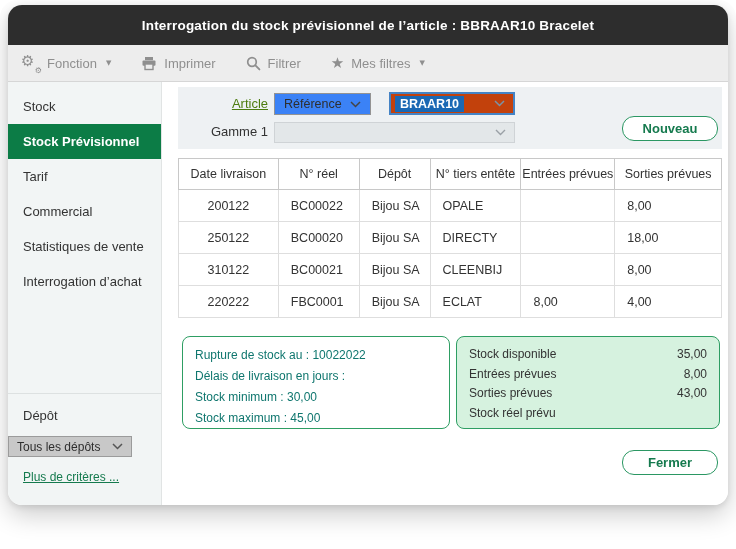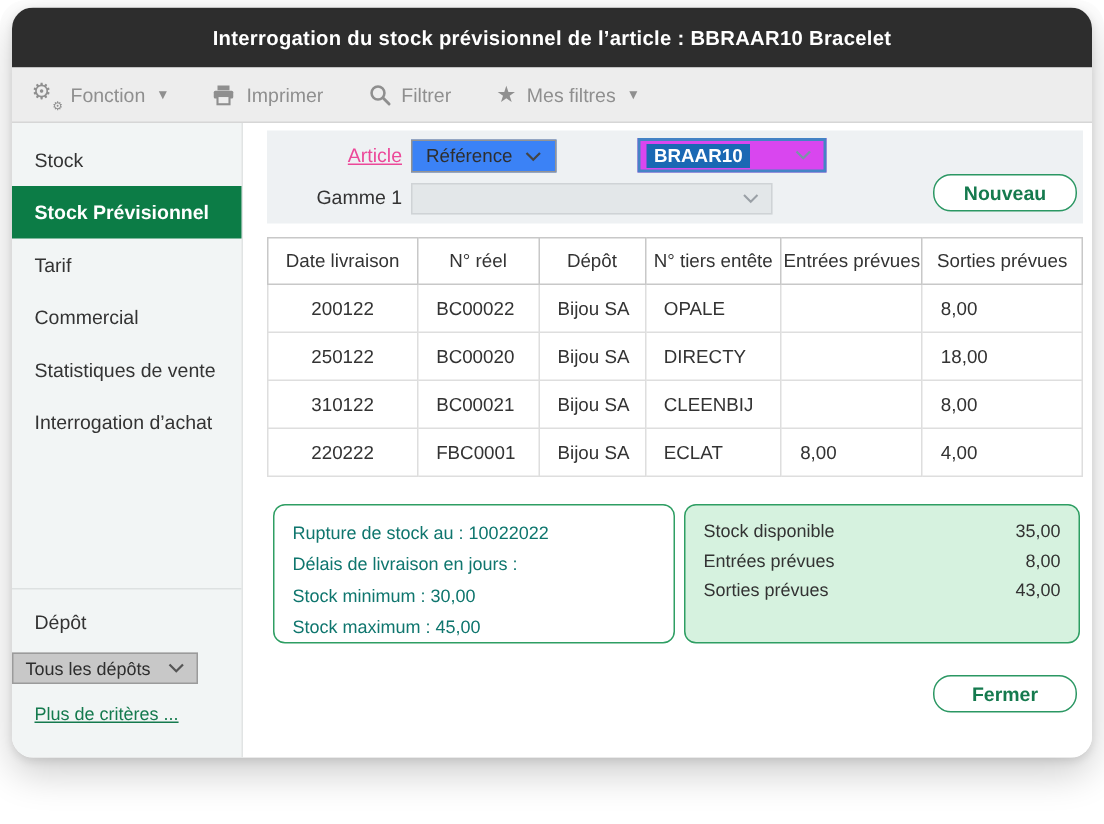--- a/index.html
+++ b/index.html
@@ -39,27 +39,27 @@
                   display:flex; align-items:center; justify-content:space-between; padding:0 8px;
                   font-size:12px; color:#2e2e2e; cursor:pointer; }
   .more-link { display:inline-block; margin:13px 0 0 15px; font-size:12px; color:#157a4e;
                text-decoration:underline; cursor:pointer; }
 
   
   .main { position:relative; flex:1; background:#fff; }
   .filterband { position:absolute; left:16px; top:5px; width:544px; height:62px; background:#eef1f3; }
 
   .lbl-article { position:absolute; left:16px; top:14px; width:90px; text-align:right;
-                 font-size:13px; color:#ec4899; text-decoration:underline; cursor:pointer; }
+                 font-size:13px; color:#4d7c0f; text-decoration:underline; cursor:pointer; }
   .sel-reference { position:absolute; left:112px; top:11px; width:97px; height:22px;
                    background:#3b82f6; border:1px solid #939393; display:flex; align-items:center;
                    justify-content:space-between; padding:0 9px; font-size:12.5px; color:#2e2e2e; cursor:pointer; }
-  .combo { position:absolute; left:227px; top:10px; width:126px; height:23px; background:#d946ef;
+  .combo { position:absolute; left:227px; top:10px; width:126px; height:23px; background:#c2410c;
            border:2px solid #4483c5; display:flex; align-items:center; justify-content:space-between;
-           padding:0 8px 0 4px; cursor:text;margin-left:36px; }
+           padding:0 8px 0 4px; cursor:text; }
   .combo-sel { background:#1a68b4; color:#fff; font-weight:bold; font-size:12.5px; padding:1px 5px; }
   .lbl-gamme { position:absolute; left:16px; top:42px; width:90px; text-align:right; font-size:13px; color:#333; }
   .sel-gamme { position:absolute; left:112px; top:40px; width:241px; height:21px; background:#e3e7e9;
                border:1px solid #cfd3d6; display:flex; align-items:center; justify-content:flex-end;
                padding:0 8px; }
 
   .btn { position:absolute; width:96px; height:25px; background:#fff; border:1.5px solid #2b9763;
          border-radius:12px; color:#157a4e; font-weight:bold; font-size:13px;
          display:flex; align-items:center; justify-content:center; cursor:pointer; }
   .btn-nouveau { left:460px; top:34px; }
@@ -257,20 +257,24 @@
             <span>35,00</span>
           </div>
           <div class="sumrow">
             <span>Entrées prévues</span>
             <span>8,00</span>
           </div>
           <div class="sumrow">
             <span>Sorties prévues</span>
             <span>43,00</span>
           </div>
+          <div class="sumrow">
+            <span>Stock réel prévu</span>
+            <span></span>
+          </div>
         </div>
 
         <div class="btn btn-fermer">
           <span>Fermer</span>
         </div>
 
       </div>
     </div>
   </div>
 </div>

